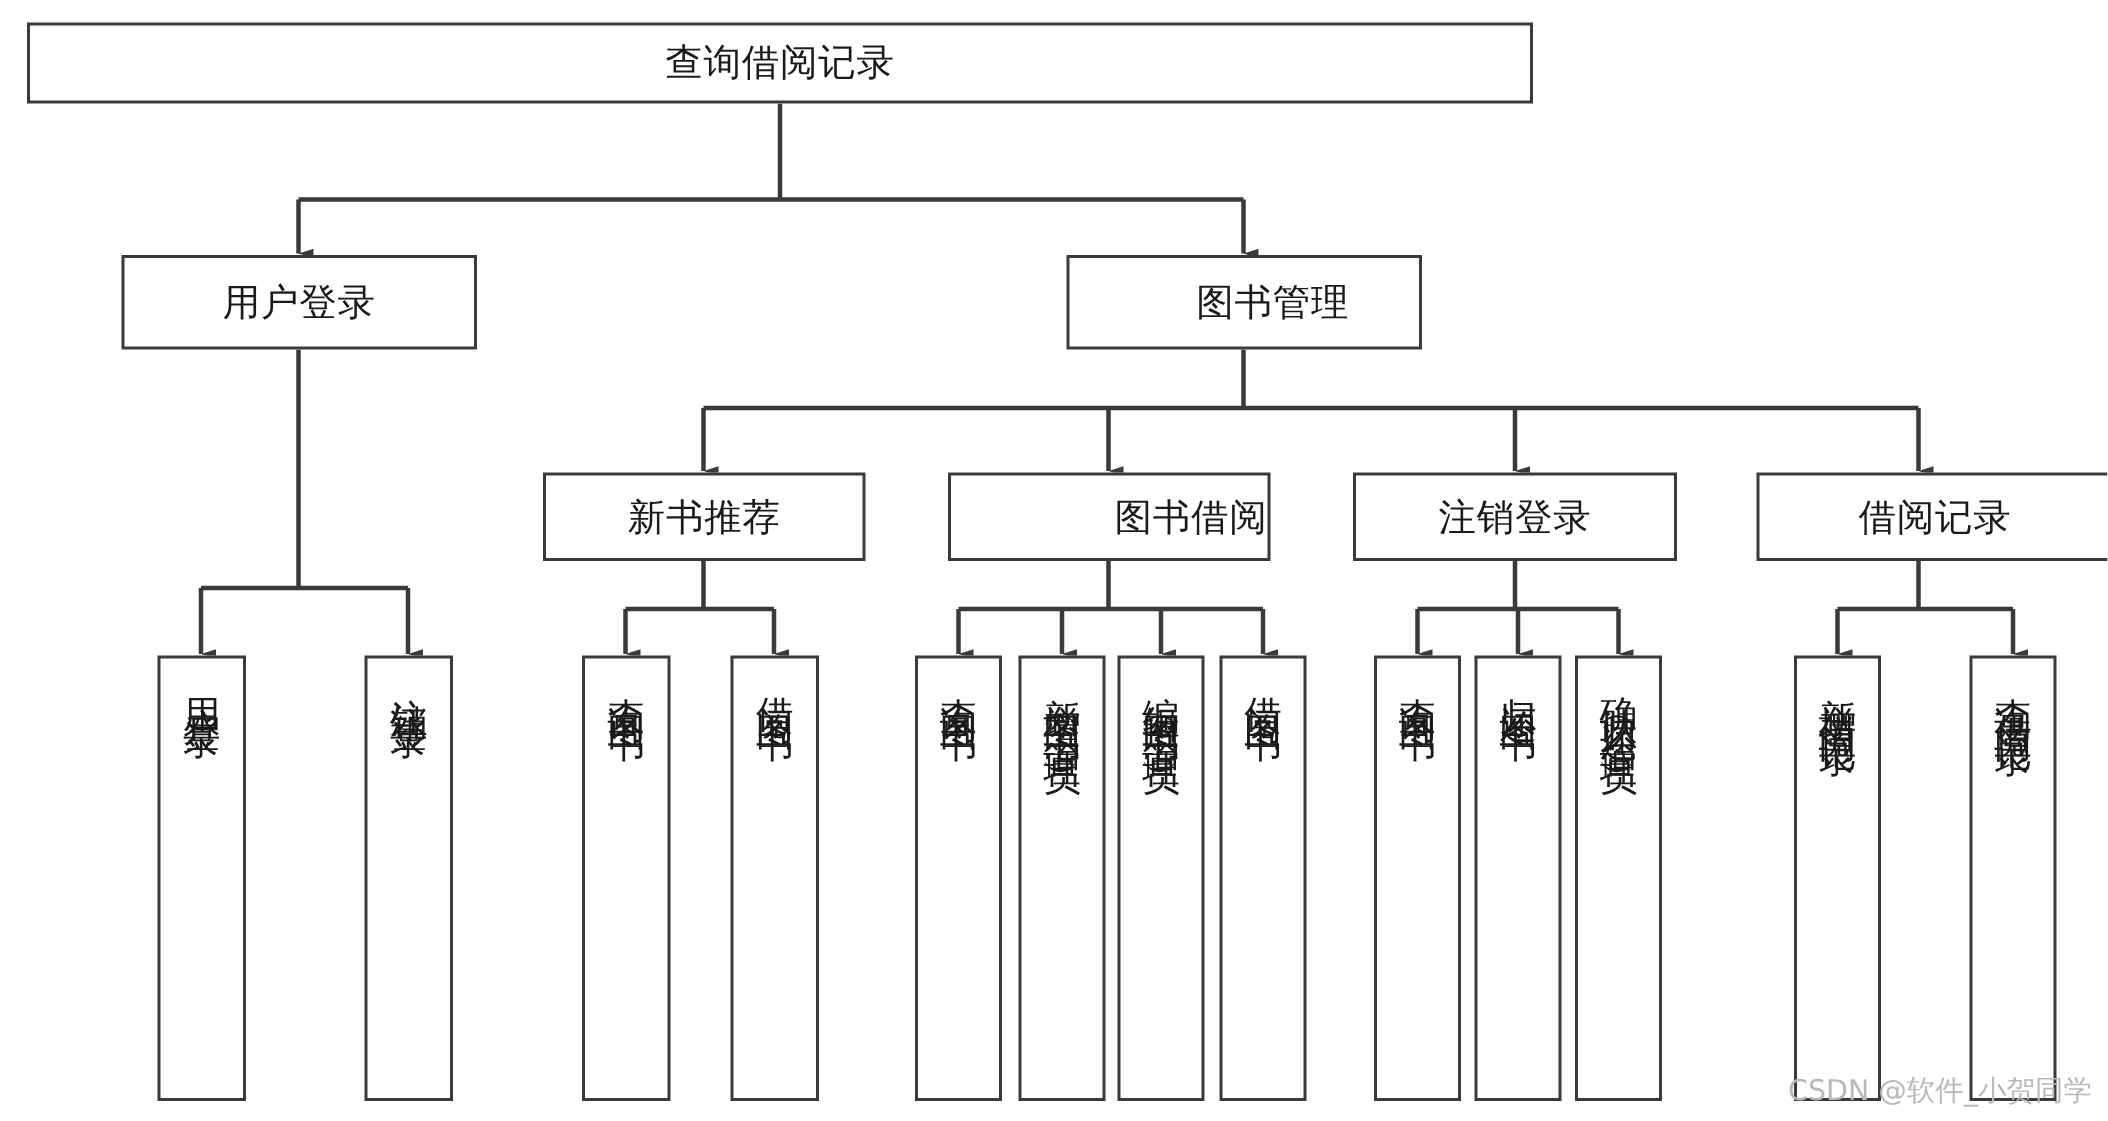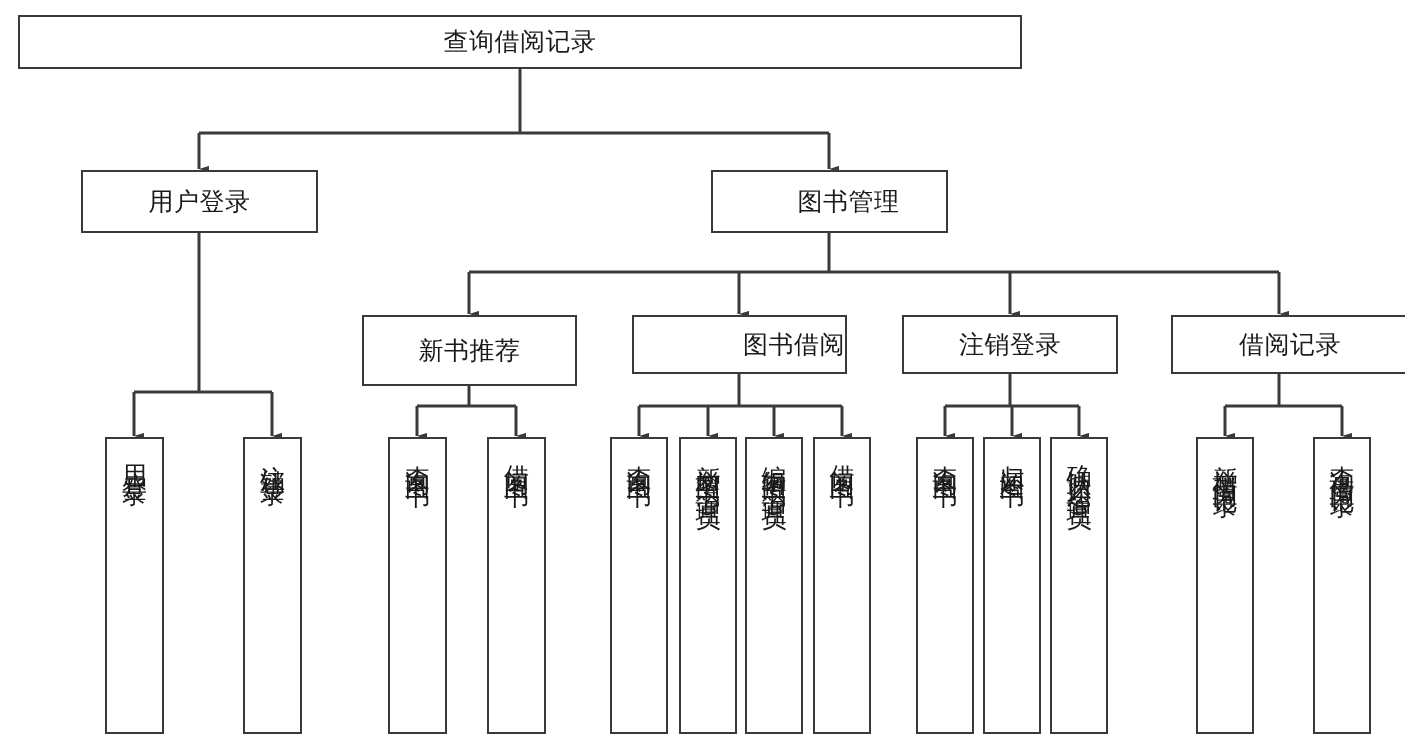--- a/index.html
+++ b/index.html
@@ -120,21 +120,21 @@
   <div id="node-layer">
       <div class="node-box horizontal root" style="left: 18px; top: 15px; width: 1004px; height: 54px;">
         <span class="node-label">查询借阅记录</span>
       </div>
       <div class="node-box horizontal" style="left: 81px; top: 170px; width: 237px; height: 63px;">
         <span class="node-label">用户登录</span>
       </div>
       <div class="node-box horizontal" style="left: 711px; top: 170px; width: 237px; height: 63px; padding-left: 38px;">
         <span class="node-label">图书管理</span>
       </div>
-      <div class="node-box horizontal" style="left: 362px; top: 315px; width: 215px; height: 71px;">
+      <div class="node-box horizontal" style="left: 362px; top: 315px; width: 215px; height: 59px;">
         <span class="node-label">新书推荐</span>
       </div>
       <div class="node-box horizontal" style="left: 632px; top: 315px; width: 215px; height: 59px; justify-content: flex-end;">
         <span class="node-label">图书借阅</span>
       </div>
       <div class="node-box horizontal" style="left: 902px; top: 315px; width: 216px; height: 59px;">
         <span class="node-label">注销登录</span>
       </div>
       <div class="node-box horizontal" style="left: 1171px; top: 315px; width: 238px; height: 59px;">
         <span class="node-label">借阅记录</span>
@@ -173,14 +173,15 @@
         <span class="node-label">确认归还（管理员）</span>
       </div>
       <div class="node-box vertical" style="left: 1196px; top: 437px; width: 58px; height: 297px;">
         <span class="node-label">新增借阅记录</span>
       </div>
       <div class="node-box vertical" style="left: 1313px; top: 437px; width: 58px; height: 297px;">
         <span class="node-label">查询借阅记录</span>
       </div>
     </div>
 
+  <div class="watermark" style="left: 1192px; top: 714px;">CSDN @软件_小贺同学</div>
 
 </div>
 
 </body></html>

